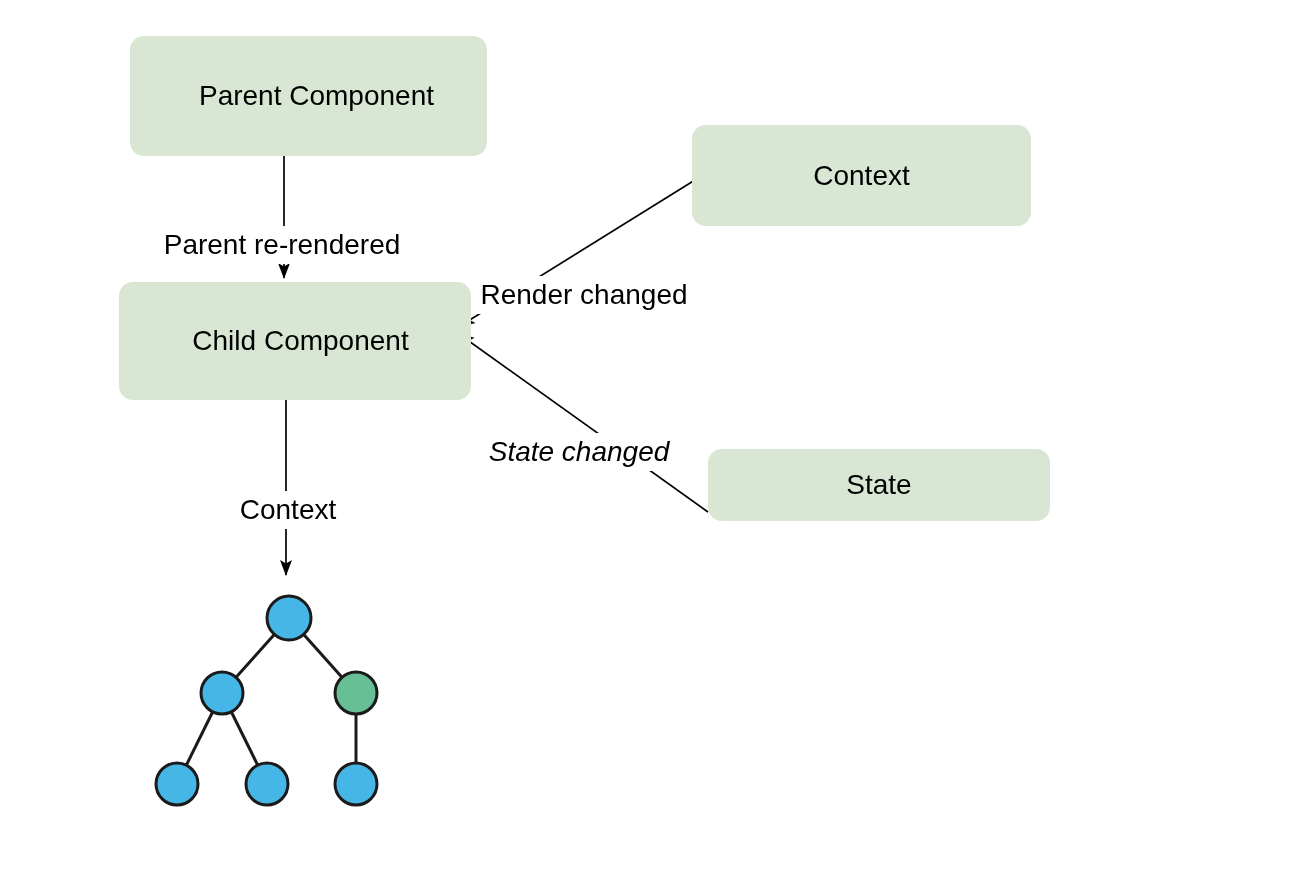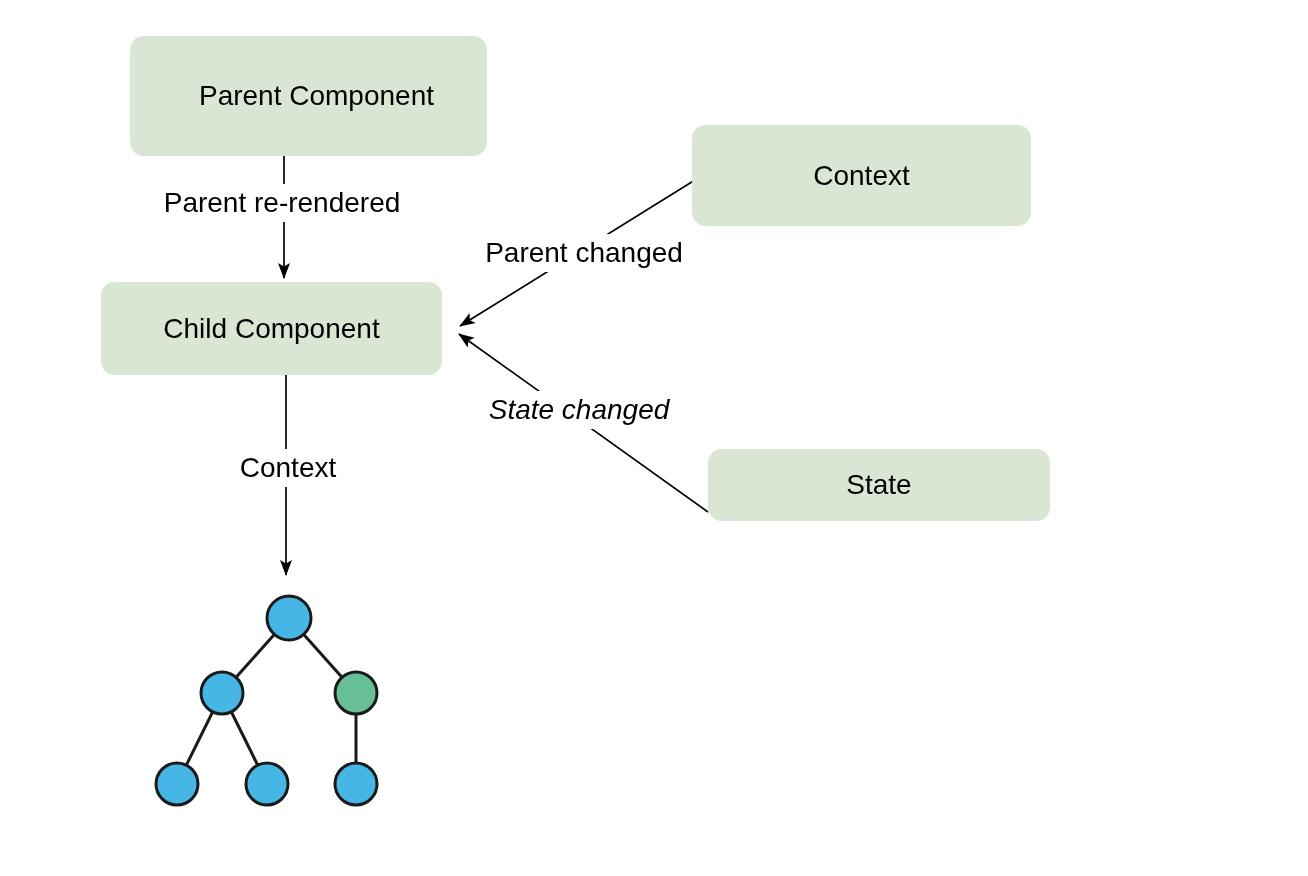--- a/index.html
+++ b/index.html
@@ -26,32 +26,33 @@
     z-index: 2;
     background: #d9e6d4;
     border-radius: 14px;
     display: flex;
     align-items: center;
     justify-content: center;
     font-size: 28px;
     color: #000000;
   }
   .box-parent  { left: 130px; top: 36px;  width: 341px; height: 120px; padding-left: 16px; }
-  .box-child   { left: 101px; top: 282px; width: 341px; height: 93px; }
+  .box-child   { left: 119px; top: 282px; width: 341px; height: 118px; padding-left: 11px; }
   .box-context { left: 692px; top: 125px; width: 339px; height: 101px; }
   .box-state   { left: 708px; top: 449px; width: 342px; height: 72px; text-align: right; }
   .edge-label {
     position: absolute;
     z-index: 2;
     transform: translate(-50%, -50%);
     background: #ffffff;
     padding: 3px 6px;
     font-size: 28px;
     color: #000000;
     white-space: nowrap;
+    margin-top: 42px;
   }
   .lbl-parent-rerendered { left: 282px; top: 203px; }
   .lbl-context-changed   { left: 584px; top: 253px; }
   .lbl-state-changed     { left: 579px; top: 410px; font-style: italic; }
   .lbl-render            { left: 288px; top: 468px; }
   .flow-line {
     stroke: #000000;
     stroke-width: 1.7;
     fill: none;
   }
@@ -105,17 +106,17 @@
     <span>Child Component</span>
   </div>
   <div class="node-box box-context">
     <span>Context</span>
   </div>
   <div class="node-box box-state">
     <span>State</span>
   </div>
 
   <div class="edge-label lbl-parent-rerendered">Parent re-rendered</div>
-  <div class="edge-label lbl-context-changed">Parent changed</div>
+  <div class="edge-label lbl-context-changed">Render changed</div>
   <div class="edge-label lbl-state-changed">State changed</div>
   <div class="edge-label lbl-render">Context</div>
 
 </div>
 
 </body></html>

